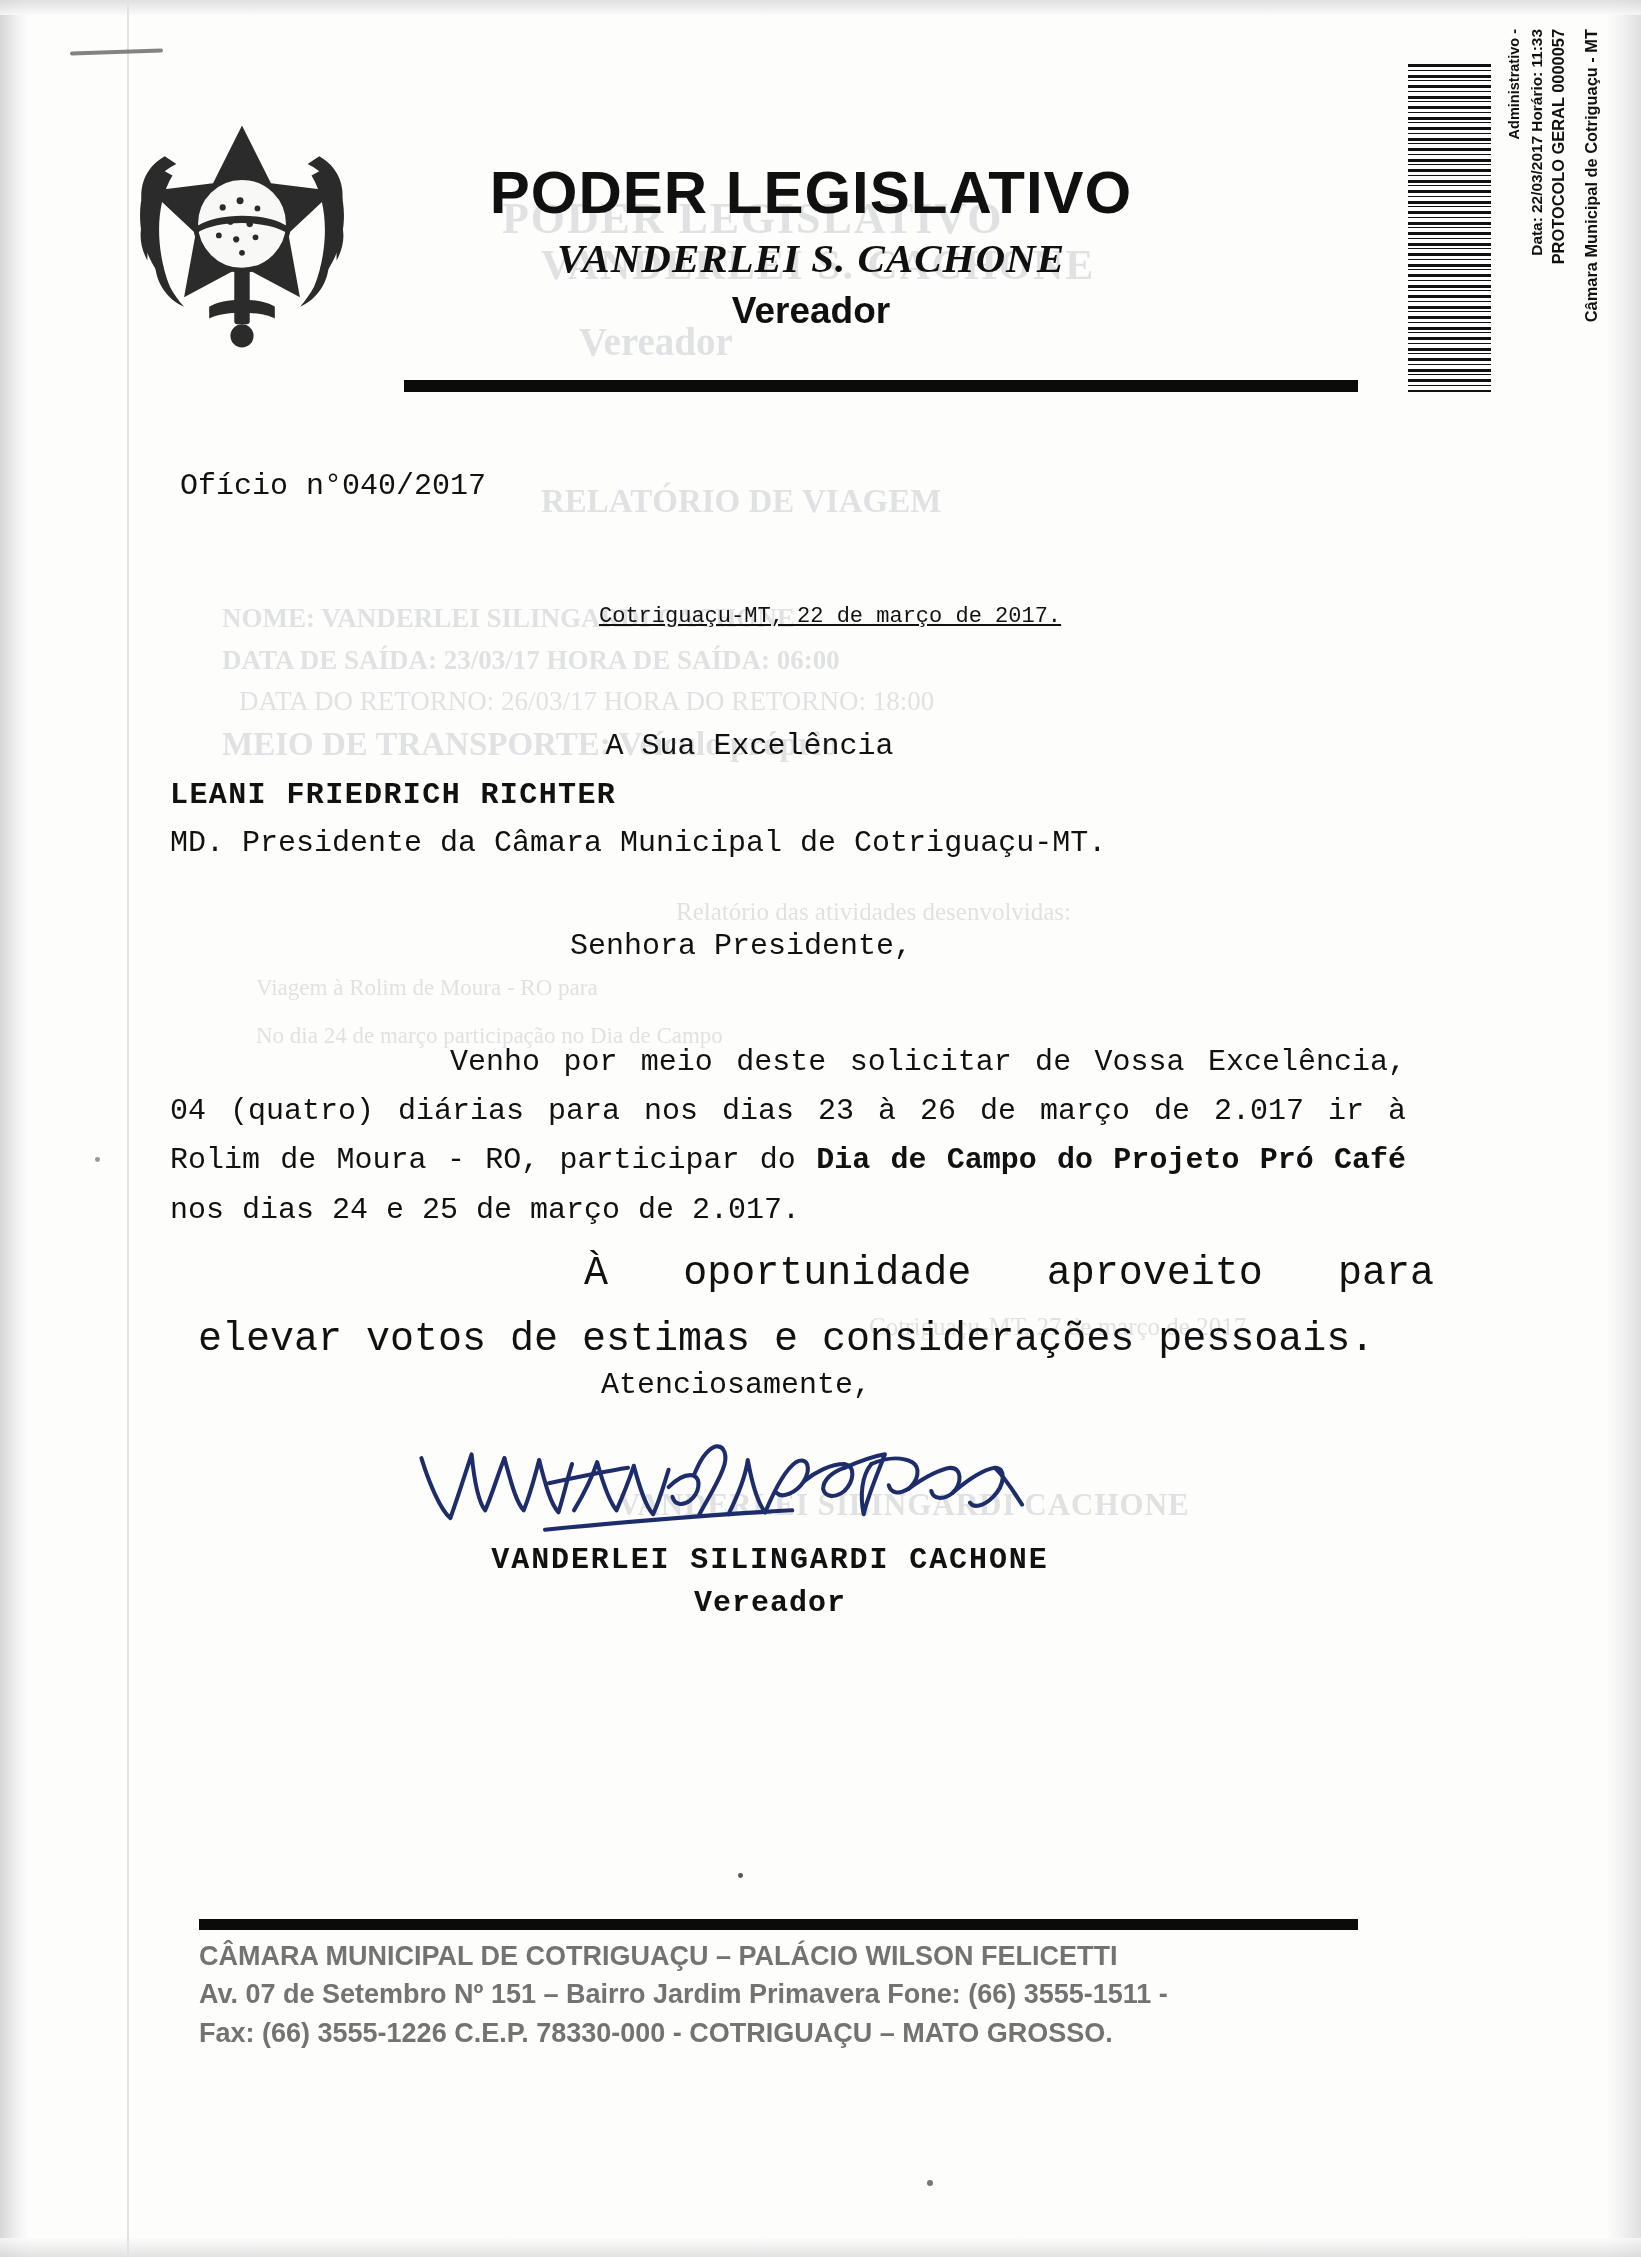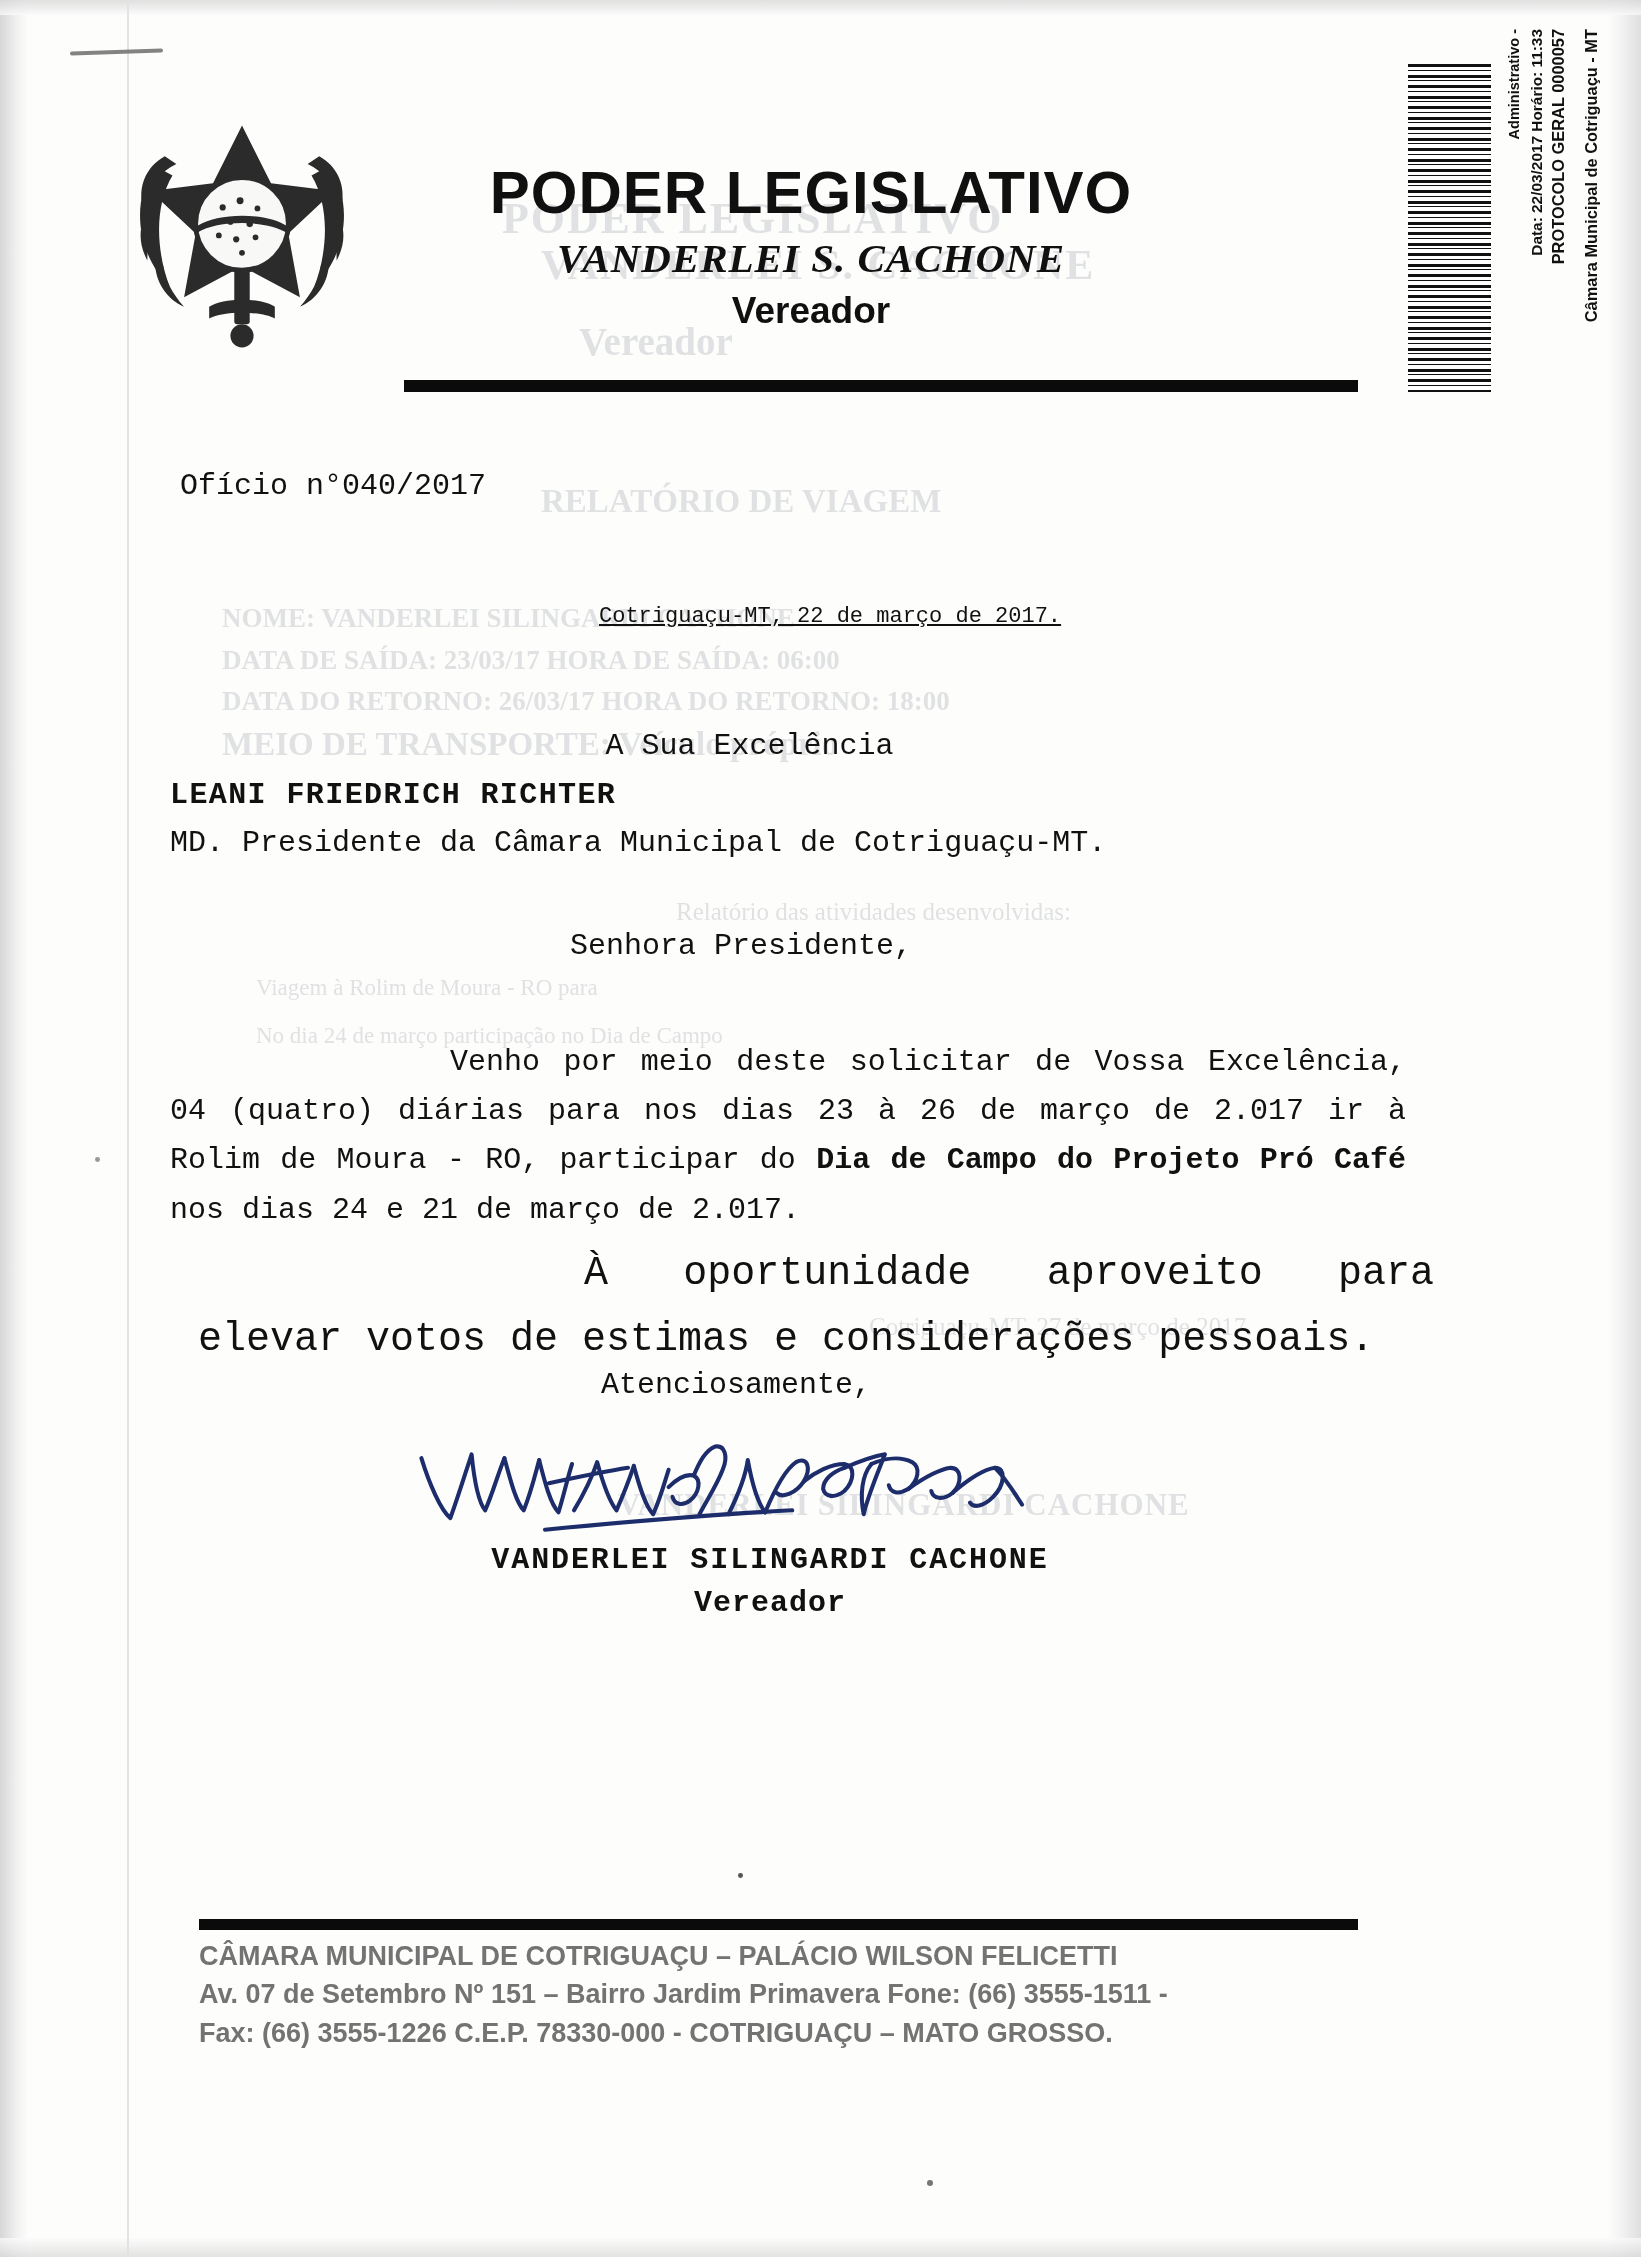--- a/index.html
+++ b/index.html
@@ -74,21 +74,21 @@
     font-family: "Liberation Serif", serif;
     pointer-events: none;
     white-space: nowrap;
   }
   #ghost-title1 { left: 502px; top: 193px; font-size: 44px; font-weight: bold; letter-spacing: 1.9px; }
   #ghost-title2 { left: 541px; top: 241px; font-size: 42px; font-weight: bold; letter-spacing: 1.9px; }
   #ghost-title3 { left: 579px; top: 319px; font-size: 39px; font-weight: bold; }
   #ghost-title4 { left: 541px; top: 483px; font-size: 33px; font-weight: bold; }
   #ghost-l1 { left: 222px; top: 603px; font-size: 27px; font-weight: bold; }
   #ghost-l2 { left: 222px; top: 645px; font-size: 27px; font-weight: bold; }
-  #ghost-l3 { left: 222px; top: 686px; font-size: 27px; font-weight: bold; text-align: right; }
+  #ghost-l3 { left: 239px; top: 686px; font-size: 27px; font-weight: normal; text-align: right; }
   #ghost-l4 { left: 222px; top: 726px; font-size: 33px; font-weight: bold; }
   #ghost-l5 { left: 676px; top: 898px; font-size: 25px; }
   #ghost-l6 { left: 256px; top: 975px; font-size: 23px; }
   #ghost-l7 { left: 256px; top: 1023px; font-size: 23px; }
   #ghost-l8 { left: 869px; top: 1313px; font-size: 25px; }
   #ghost-sig { left: 618px; top: 1487px; font-size: 31px; font-weight: bold; letter-spacing: 1px; }
 
   
   #coat-of-arms {
     position: absolute;
@@ -356,21 +356,21 @@
   <div class="doc" id="place-date">Cotriguaçu-MT, 22 de março de 2017.</div>
 
   <div class="doc" id="addressee-block">
     <div id="addressee-line1">A Sua Excelência</div>
     <div id="addressee-name">LEANI FRIEDRICH RICHTER</div>
     <div id="addressee-line3">MD. Presidente da Câmara Municipal de Cotriguaçu-MT.</div>
   </div>
 
   <div class="doc" id="salutation">Senhora Presidente,</div>
 
-  <div class="doc" id="body-paragraph"><span>Venho por meio deste solicitar de Vossa Excelência, 04 (quatro) diárias para nos dias 23 à 26 de março de 2.017 ir à Rolim de Moura - RO, participar do </span><b>Dia de Campo do Projeto Pró Café</b><span> nos dias 24 e 21 de março de 2.017.</span></div>
+  <div class="doc" id="body-paragraph"><span>Venho por meio deste solicitar de Vossa Excelência, 04 (quatro) diárias para nos dias 23 à 26 de março de 2.017 ir à Rolim de Moura - RO, participar do </span><b>Dia de Campo do Projeto Pró Café</b><span> nos dias 24 e 25 de março de 2.017.</span></div>
 
   <div class="doc" id="body-paragraph2">À oportunidade aproveito para elevar votos de estimas e considerações pessoais.</div>
 
   <div class="doc" id="closing">Atenciosamente,</div>
 
   <svg id="signature-svg" viewBox="0 0 700 130">
     <g fill="none" stroke="#1d2d6b" stroke-width="4.2" stroke-linecap="round" stroke-linejoin="round">
       <path d="M18 30 C26 56 38 84 48 92 C56 70 64 44 70 26 C72 46 76 74 84 84 C92 66 98 44 104 30"></path>
       <path d="M104 30 C110 52 116 76 124 84 C132 64 136 46 140 32"></path>
       <path d="M140 32 C146 56 152 78 160 86 C166 66 170 48 174 36"></path>

